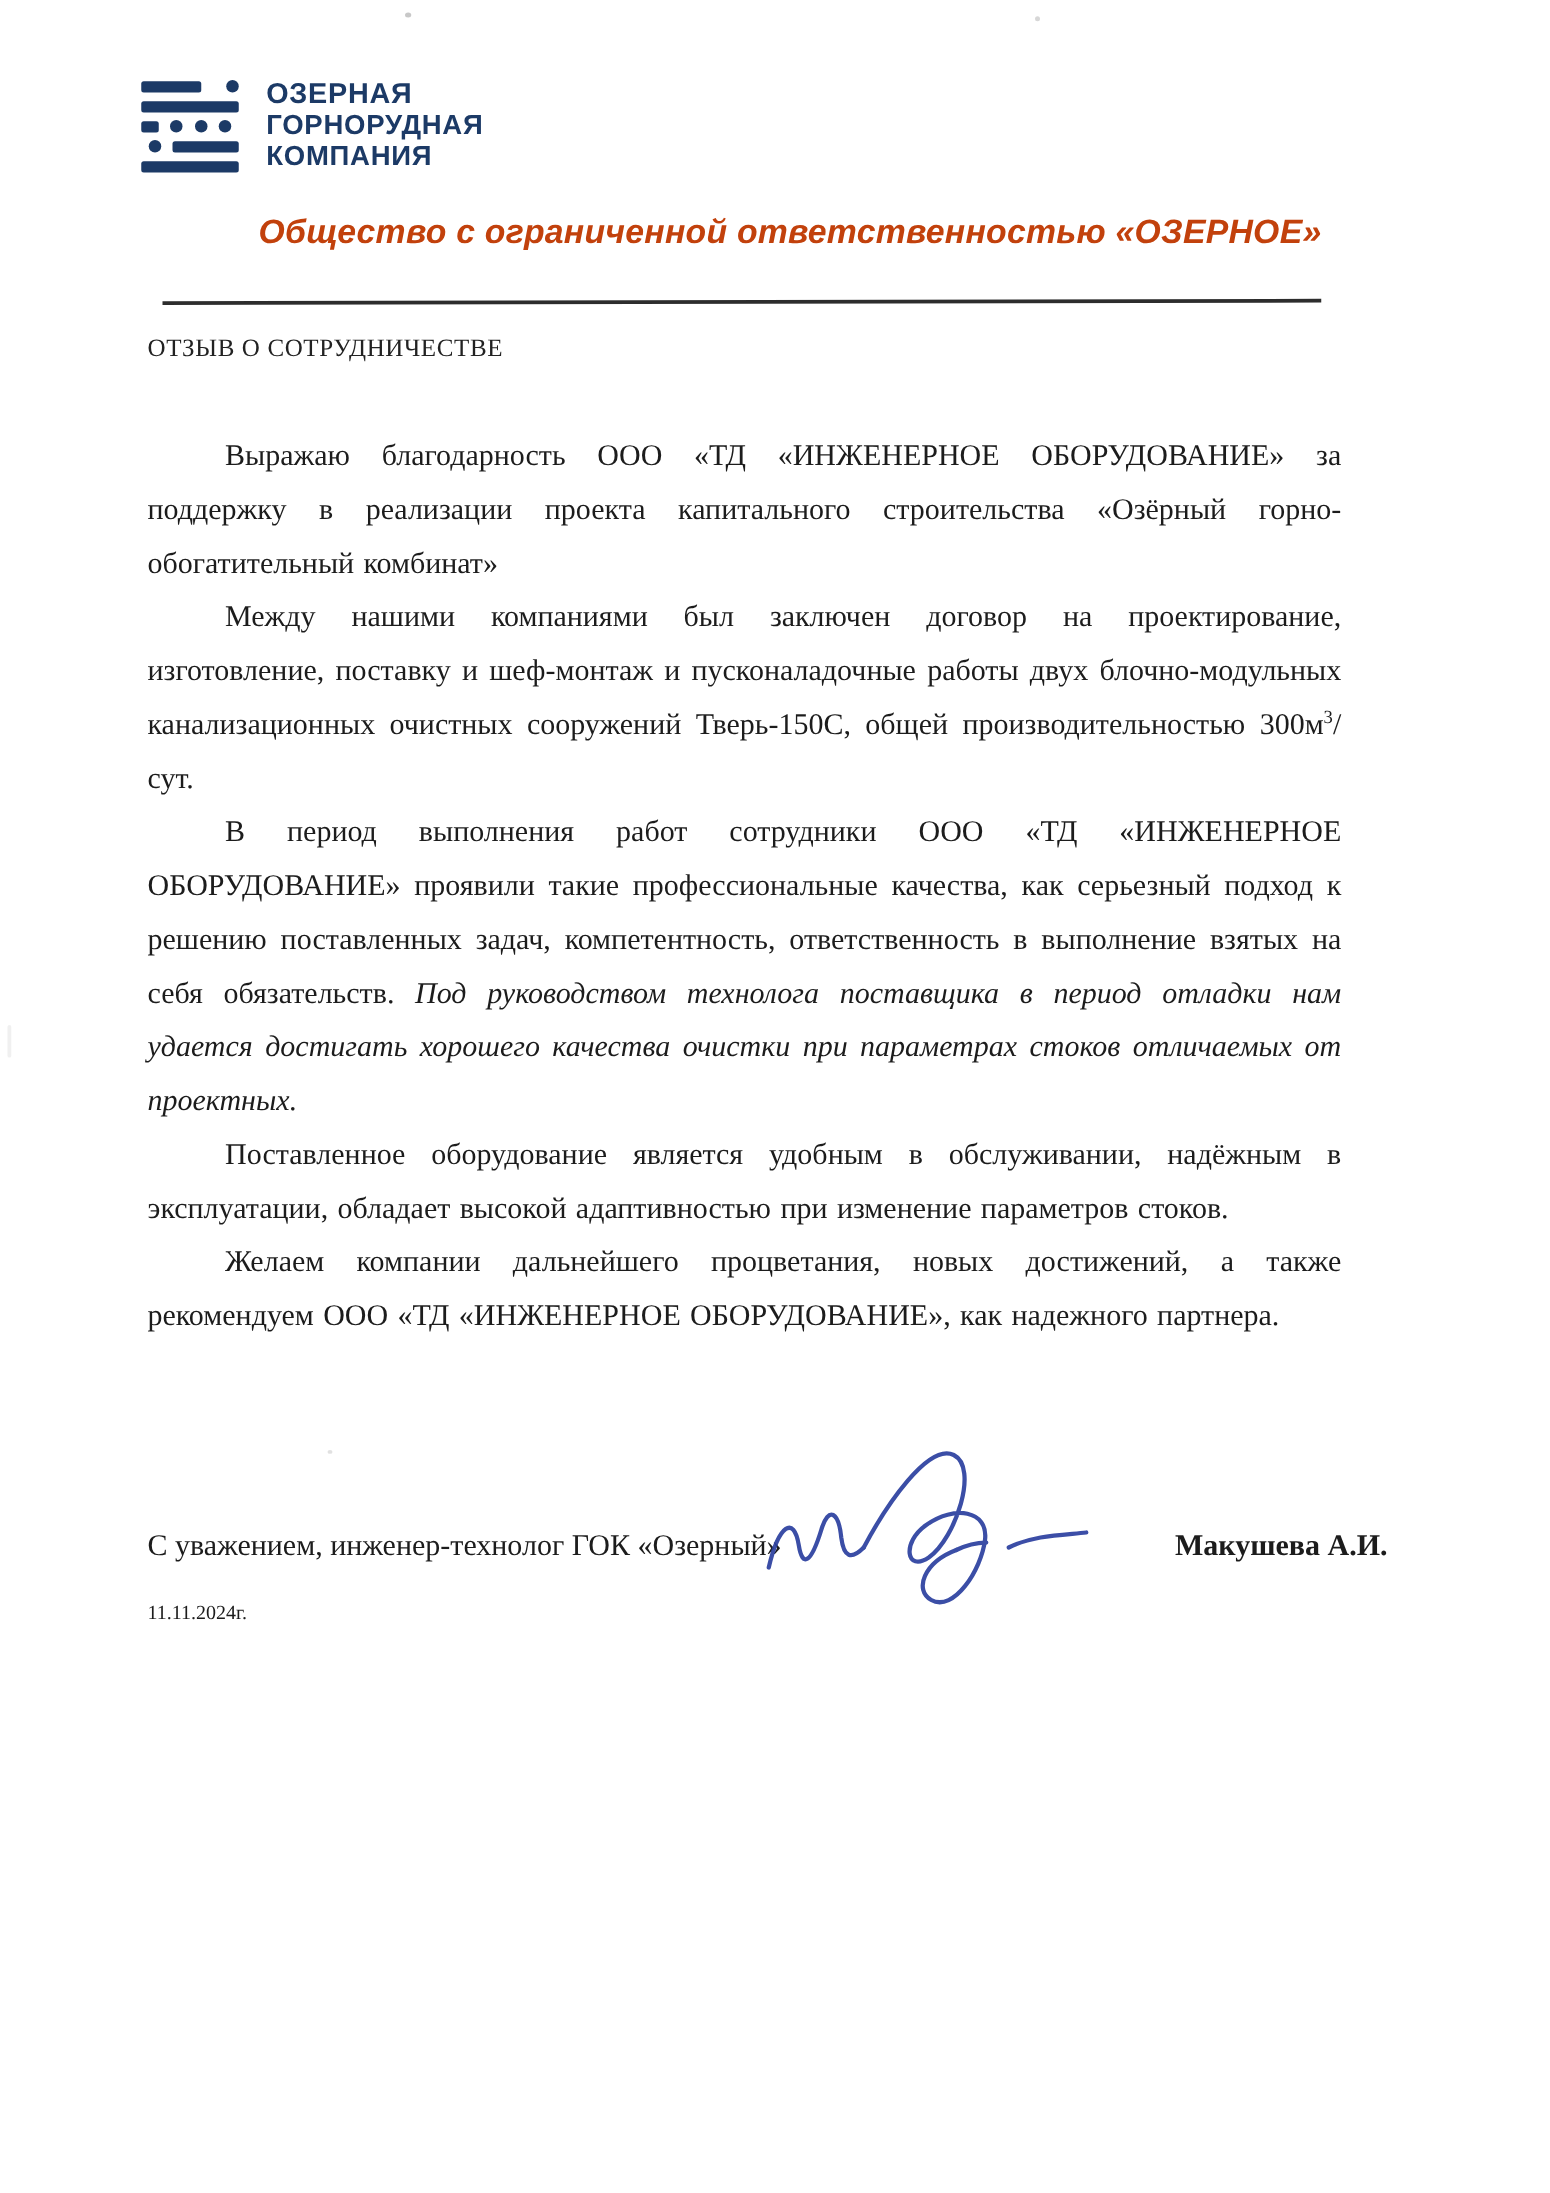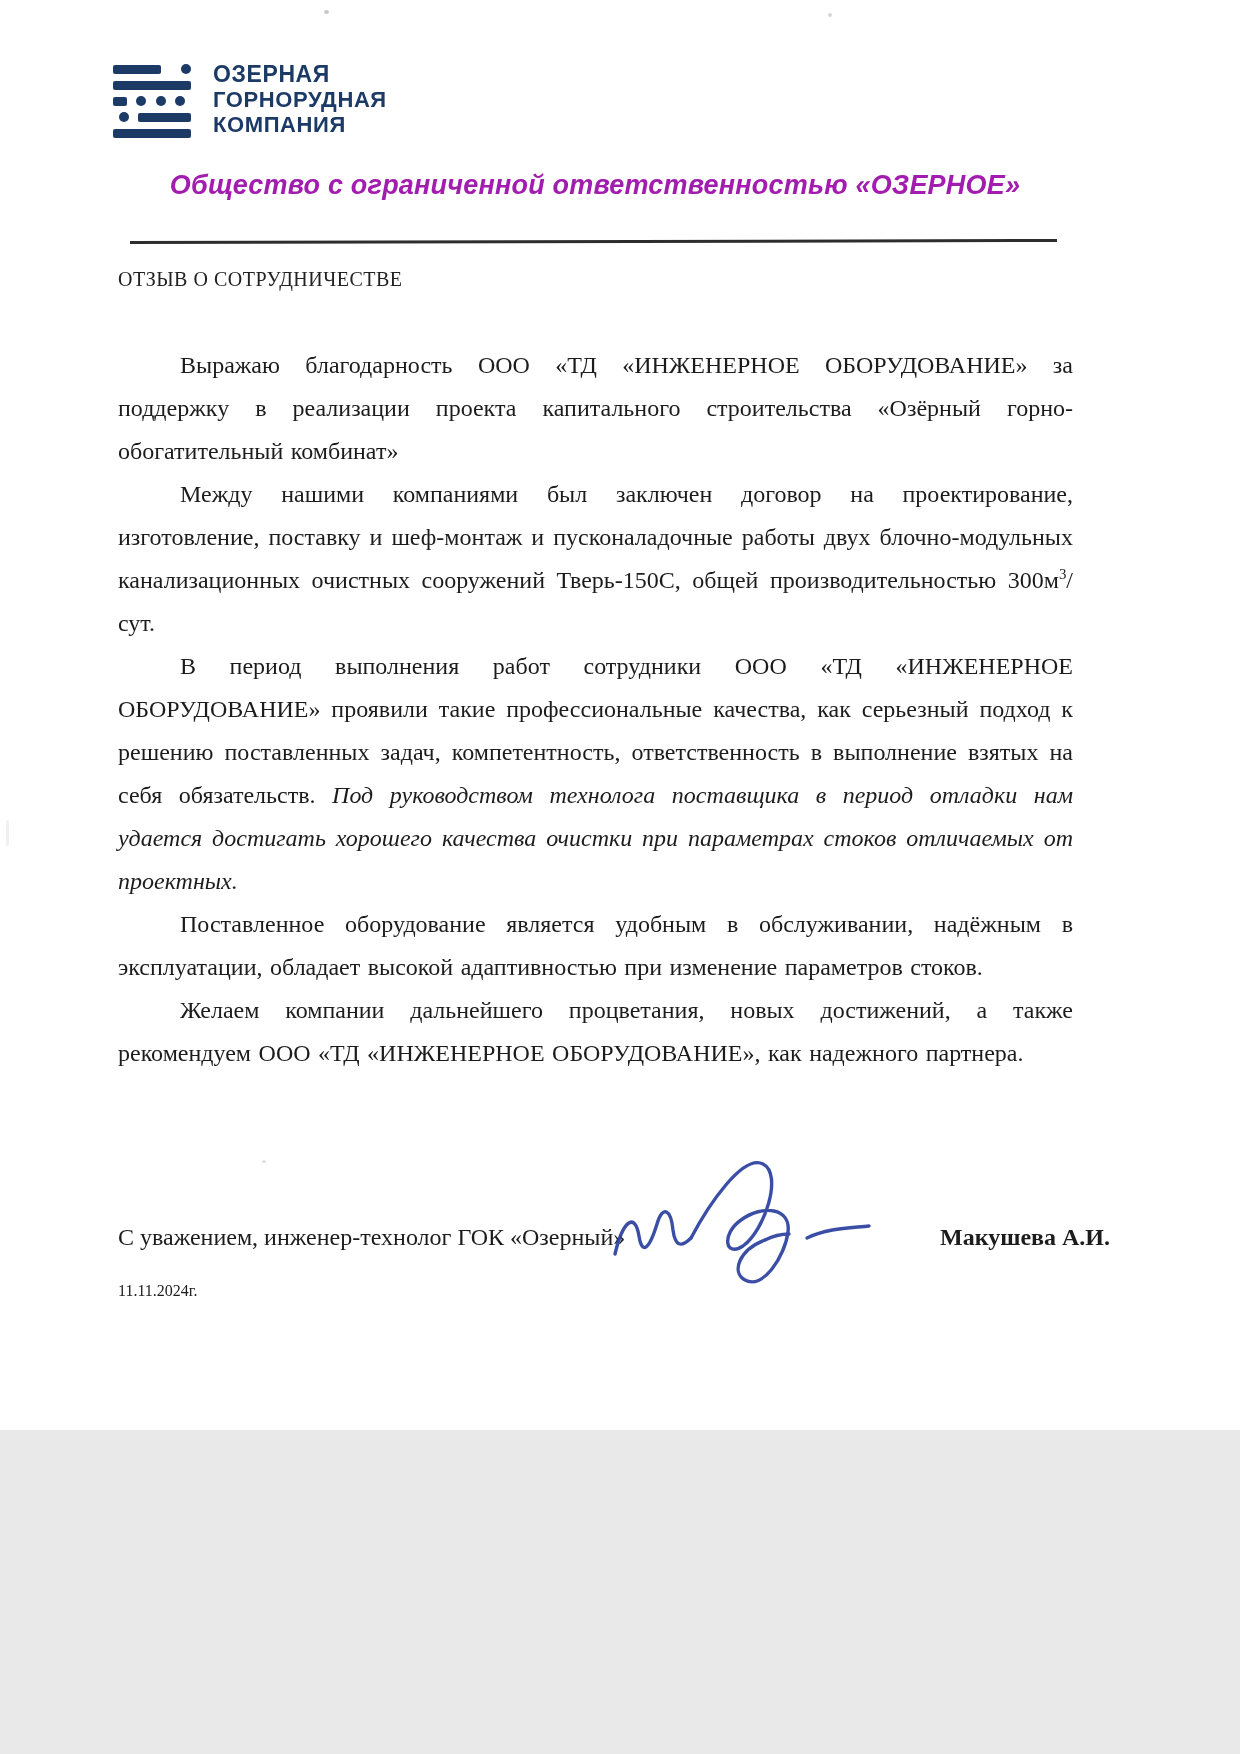--- a/index.html
+++ b/index.html
@@ -1,18 +1,18 @@
 <!DOCTYPE html>
 <html lang="ru"><head>
 <meta charset="utf-8">
 <style>
   html,body{margin:0;padding:0;background:#e9e9e9;}
   .page{
     position:relative;
-    width:1240px;height:1430px;
+    width:1240px;height:1754px;
     margin:0 auto;
     background:#ffffff;
     overflow:hidden;
     font-family:"Liberation Serif", serif;
     color:#1c1c1c;
   }
   
   .logo-block{position:absolute;left:113px;top:60px;display:flex;align-items:flex-start;gap:22px;}
   .logo-mark{width:78px;display:flex;flex-direction:column;gap:6px;padding-top:4px;}
   .mark-row{display:flex;align-items:center;height:10px;}
@@ -28,21 +28,21 @@
   .r5 .bar{width:78px;}
   .logo-text{font-family:"Liberation Sans", sans-serif;color:#1c3a66;line-height:25px;padding-top:2px;letter-spacing:.6px;}
   .logo-text .l1{font-size:23px;font-weight:800;}
   .logo-text .l2,.logo-text .l3{font-size:22px;font-weight:700;}
 
   .org-line{
     position:absolute;left:0;top:170px;width:1190px;
     text-align:center;
     font-family:"Liberation Sans", sans-serif;
     font-weight:700;font-style:italic;
-    font-size:27px;color:#a21caf;letter-spacing:.2px;
+    font-size:27px;color:#c2410c;letter-spacing:.2px;padding-left:37px;
   }
   .head-rule{
     position:absolute;left:130px;top:240px;width:927px;height:3px;
     background:#2d2d2d;transform:rotate(-0.12deg);
   }
 
   
   .doc-heading{
     position:absolute;left:118px;top:268px;
     font-size:20px;letter-spacing:.5px;color:#222;

